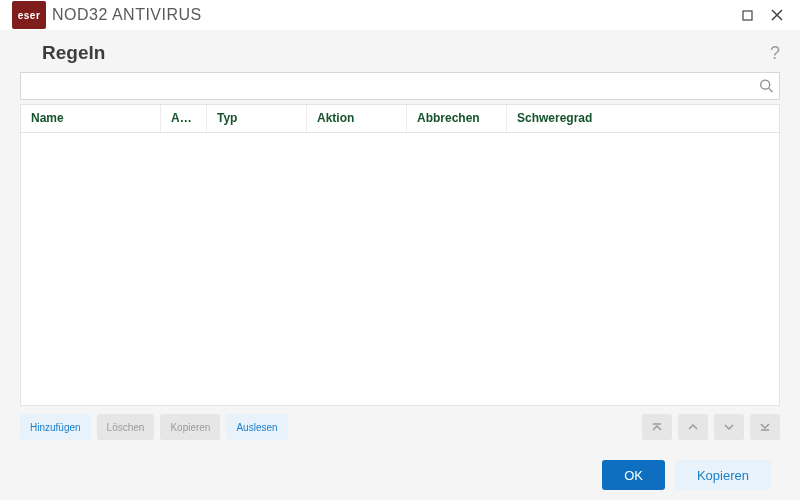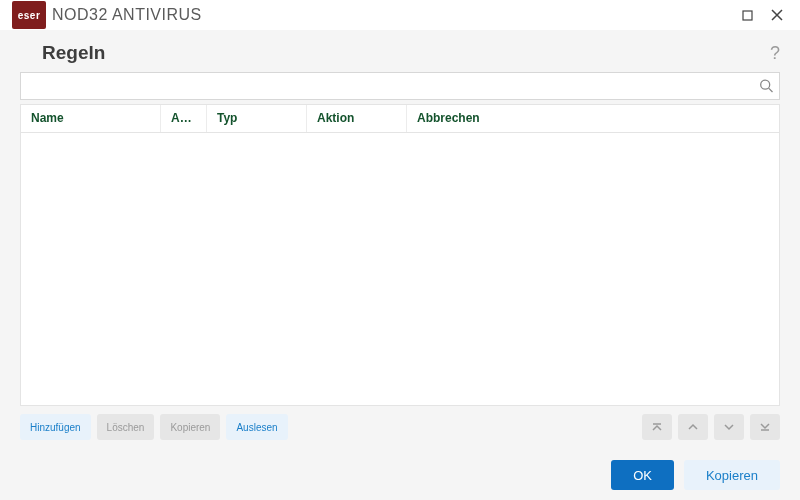--- a/index.html
+++ b/index.html
@@ -27,21 +27,21 @@
 .col-desc { width: 158px; }
 .col-action { width: 100px; }
 .col-user { width: 100px; }
 .col-severity { flex: 1; }
 .tbody { flex: 1; }
 .toolbar { display: flex; align-items: center; gap: 6px; padding: 8px 0 8px 0; }
 .tbtn { height: 26px; padding: 0 10px; font-size: 10px; border: none; border-radius: 3px; background: #e6e6e6; color: #9a9a9a; cursor: default; }
 .tbtn.enabled { background: #e8f2fb; color: #1a7fc9; cursor: default; }
 .toolbar-spacer { flex: 1; }
 .arrow-btn { width: 30px; height: 26px; border: none; border-radius: 3px; background: #e6e6e6; color: #9a9a9a; display: flex; align-items: center; justify-content: center; }
-.footer { position: absolute; bottom: 0; left: 0; right: 0; height: 50px; display: flex; align-items: center; justify-content: flex-end; gap: 10px; padding: 0 20px; margin-left: 20px; }
+.footer { position: absolute; bottom: 0; left: 0; right: 9px; height: 50px; display: flex; align-items: center; justify-content: flex-end; gap: 10px; padding: 0 20px; margin-left: 20px; }
 .btn { height: 30px; padding: 0 22px; font-size: 13px; border-radius: 3px; border: none; cursor: default; }
 .btn-primary { background: #0e6fc1; color: #fff; }
 .btn-secondary { background: #e8f2fb; color: #1a7fc9; }
 svg { display: block; }
 </style>
 </head>
 <body>
 
 <div class="titlebar">
   <div class="brand">
@@ -77,20 +77,21 @@
     </span>
   </div>
 
   <div class="table-wrap">
     <div class="thead">
       <div class="th col-name">Name</div>
       <div class="th col-active">Aktivi...</div>
       <div class="th col-type">Typ</div>
       <div class="th col-action">Aktion</div>
       <div class="th col-user">Abbrechen</div>
+      <div class="th col-severity">Schweregrad</div>
     </div>
     <div class="tbody"></div>
   </div>
 
   <div class="toolbar">
     <button class="tbtn enabled">Hinzufügen</button>
     <button class="tbtn">Löschen</button>
     <button class="tbtn">Kopieren</button>
     <button class="tbtn enabled">Auslesen</button>
     <div class="toolbar-spacer"></div>

